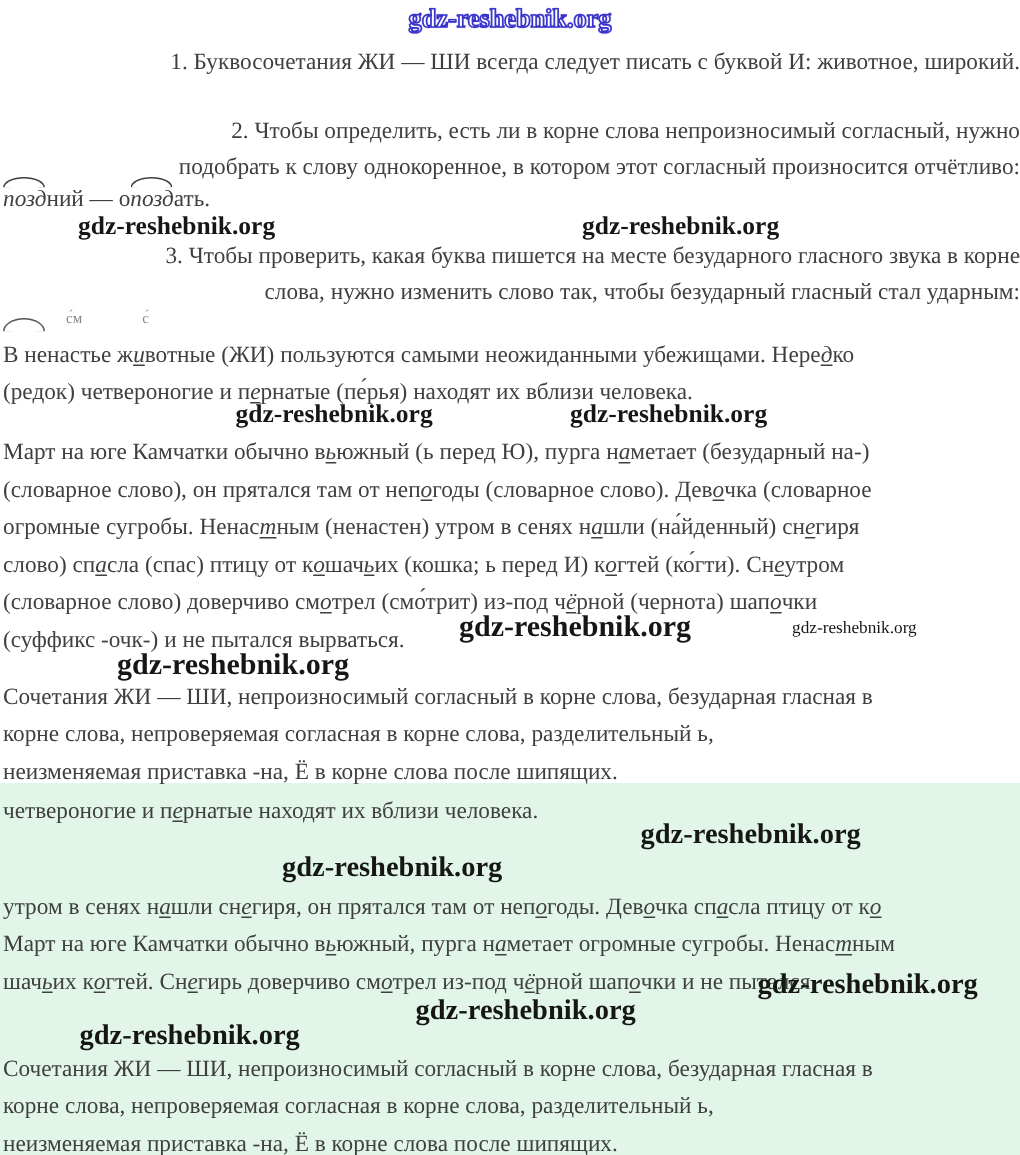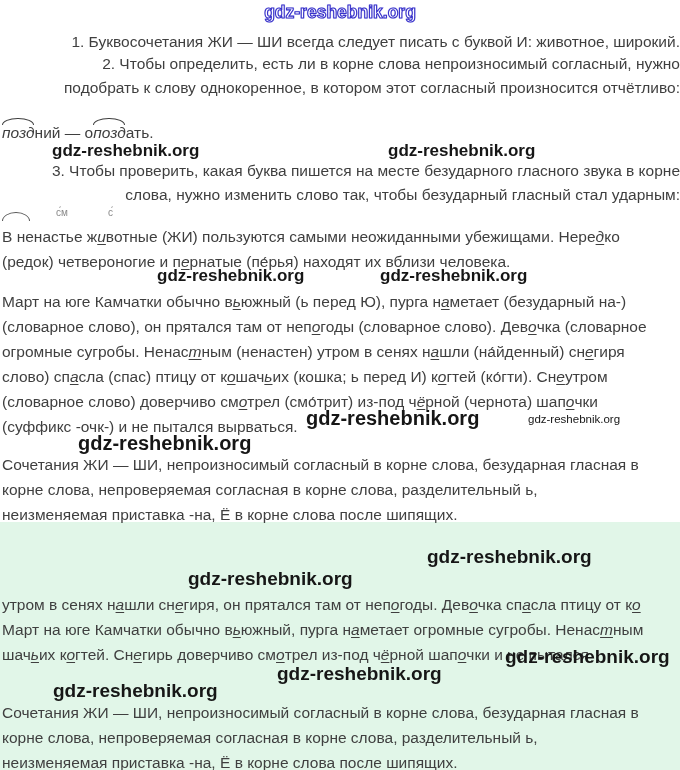--- a/index.html
+++ b/index.html
@@ -1,46 +1,46 @@
 <!DOCTYPE html>
 <html><head>
 <meta charset="utf-8">
 <style>
   html,body{margin:0;padding:0;}
   .page{
     position:relative; width:680px; height:770px; overflow:hidden;
     background:#ffffff;
-    font-family:Liberation Sans, sans-serif;
+    font-family:Liberation Serif, serif;
     font-size:15.5px; color:#3f3f3f;
   }
   .highlight{
     position:absolute; top:522px; left:0; width:680px; height:248px;
     background:#e1f6e8; z-index:0;
   }
   .para{ position:absolute; left:2px; right:0; z-index:1; }
   .tline{ height:25px; line-height:25px; white-space:pre; }
   .lh24 .tline{ height:24px; line-height:24px;text-align:right; }
   .u{ font-style:italic; text-decoration:underline; text-underline-offset:2px; }
   .root{ font-style:italic; position:relative; display:inline-block; }
   .root::before{
     content:''; position:absolute; left:0; right:1px; top:-2px; height:6px;
     border:1.5px solid #3f3f3f; border-bottom:none;
     border-radius:50% 50% 0 0 / 100% 100% 0 0;
   }
   
-  .p-rule1{top:30px} .p-rule2{top:52px} .p-roots{top:120px}
+  .p-rule1{top:30px} .p-rule2{top:76px} .p-roots{top:120px}
   .p-rule3{top:159px} .p-clip{top:207px; height:16px;}
   .p-a{top:224px} .p-b{top:289px} .p-c{top:452px}
   .g-a{top:528px} .g-b{top:592px} .g-c{top:700px}
   
   .clip-arc{ display:inline-block; width:26px; height:8px;
     border:1.6px solid #555; border-bottom:none;
     border-radius:50% 50% 0 0 / 100% 100% 0 0; vertical-align:middle; }
   .clip-mark{ font-size:10px; color:#6b6b6b; opacity:.8; vertical-align:top; }
-  .m1{ margin-left:26px; } .m2{ margin-left:40px; }
+  .m1{ margin-left:14px; } .m2{ margin-left:40px; }
   
   .wm{ position:absolute; z-index:2; font-weight:700; font-size:17px;
        color:#161616; white-space:nowrap; }
   .wm-outline{
     font-size:17.5px; color:#ffffff;
     -webkit-text-stroke:1.1px #3a34cb;
     text-shadow:0 0 1px #3a34cb,0 0 1px #3a34cb;
   }
   .wm1{ top:2px; left:50%; transform:translateX(-50%); }
   .wm2{ top:141px; left:52px; }
@@ -108,20 +108,21 @@
       <div class="tline"><span>(словарное слово) доверчиво см</span><span class="u">о</span><span>трел (смо́трит) из-под ч</span><span class="u">ё</span><span>рной (чернота) шап</span><span class="u">о</span><span>чки</span></div>
       <div class="tline"><span>(суффикс -очк-) и не пытался вырваться.</span></div>
     </div>
   <div class="para p-c">
       <div class="tline"><span>Сочетания ЖИ — ШИ, непроизносимый согласный в корне слова, безударная гласная в</span></div>
       <div class="tline"><span>корне слова, непроверяемая согласная в корне слова, разделительный ь,</span></div>
       <div class="tline"><span>неизменяемая приставка -на, Ё в корне слова после шипящих.</span></div>
     </div>
 
   <div class="para g-a">
+      <div class="tline"><span>четвероногие и п</span><span class="u">е</span><span>рнатые находят их вблизи человека.</span></div>
     </div>
   <div class="para g-b">
       <div class="tline"><span>утром в сенях н</span><span class="u">а</span><span>шли сн</span><span class="u">е</span><span>гиря, он прятался там от неп</span><span class="u">о</span><span>годы. Дев</span><span class="u">о</span><span>чка сп</span><span class="u">а</span><span>сла птицу от к</span><span class="u">о</span></div>
       <div class="tline"><span>Март на юге Камчатки обычно в</span><span class="u">ь</span><span>южный, пурга н</span><span class="u">а</span><span>метает огромные сугробы. Ненас</span><span class="u">т</span><span>ным</span></div>
       <div class="tline"><span>шач</span><span class="u">ь</span><span>их к</span><span class="u">о</span><span>гтей. Сн</span><span class="u">е</span><span>гирь доверчиво см</span><span class="u">о</span><span>трел из-под ч</span><span class="u">ё</span><span>рной шап</span><span class="u">о</span><span>чки и не пытался</span></div>
     </div>
   <div class="para g-c">
       <div class="tline"><span>Сочетания ЖИ — ШИ, непроизносимый согласный в корне слова, безударная гласная в</span></div>
       <div class="tline"><span>корне слова, непроверяемая согласная в корне слова, разделительный ь,</span></div>
       <div class="tline"><span>неизменяемая приставка -на, Ё в корне слова после шипящих.</span></div>

